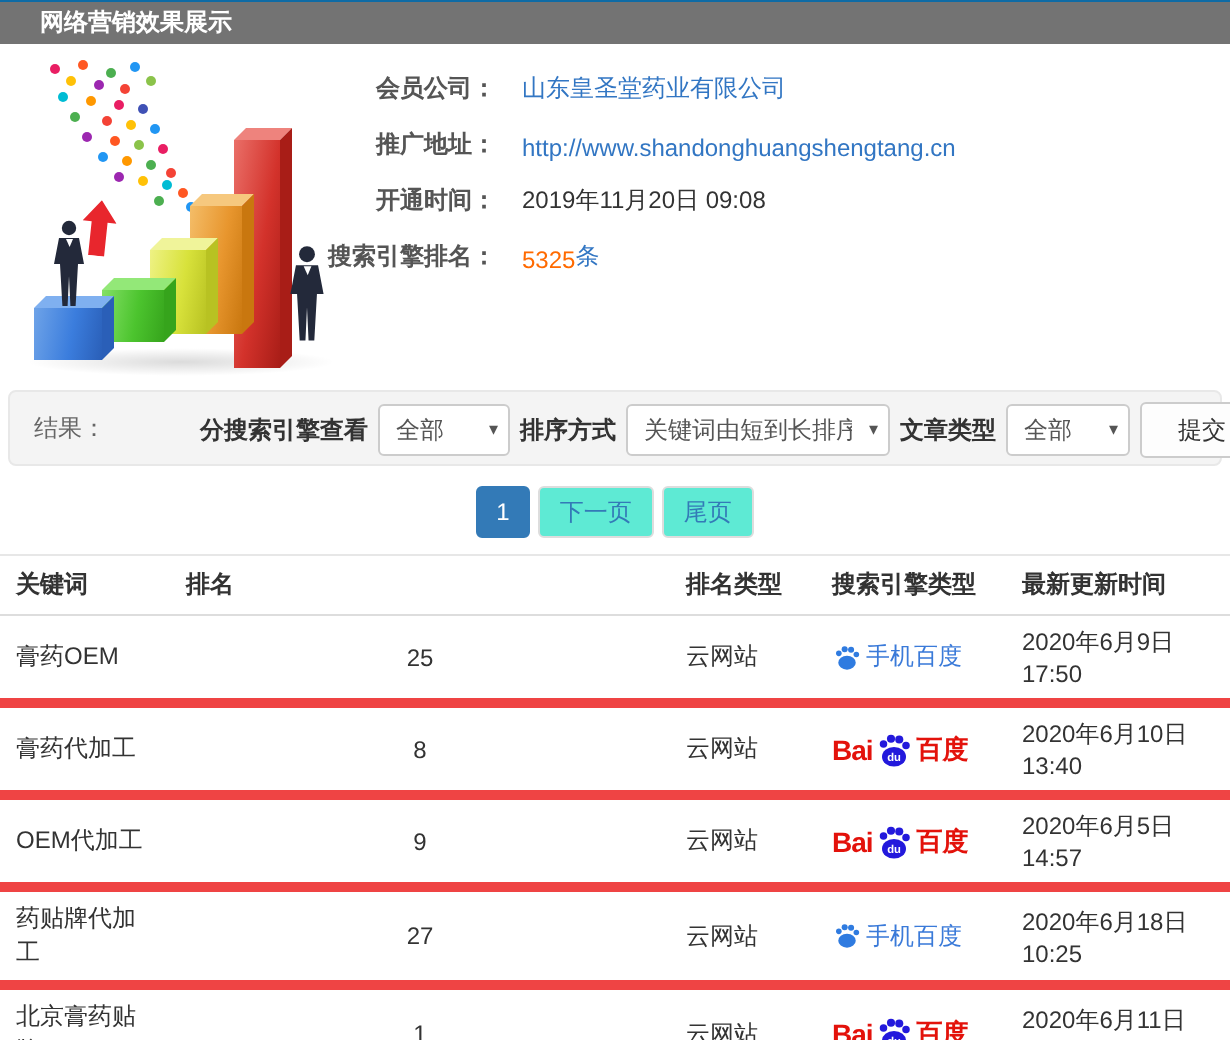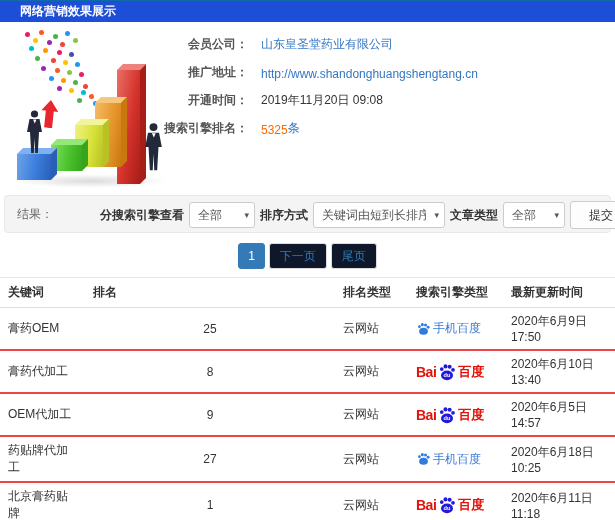--- a/index.html
+++ b/index.html
@@ -1,21 +1,21 @@
 <!DOCTYPE html>
 <html><head>
 <meta charset="utf-8">
 <style>
   * { margin:0; padding:0; box-sizing:border-box; }
   html,body { width:615px; height:520px; }
   body { font-family:"Liberation Sans","DejaVu Sans",sans-serif; font-size:12px; color:#333; background:#fff; }
   .page { position:relative; width:615px; height:520px; overflow:hidden; background:#fff; }
 
   
-  .topbar { position:absolute; top:0; left:0; width:100%; height:22px; background:#1d4ed8; border-top:1px solid #0e6ba5; }
+  .topbar { position:absolute; top:0; left:0; width:100%; height:22px; background:#737373; border-top:1px solid #0e6ba5; }
   .topbar .title { display:inline-block; margin-left:20px; line-height:21px; color:#fff; font-weight:bold; font-size:12px; }
 
   
   .illus { position:absolute; left:5px; top:28px; width:182px; height:160px; }
   .floor { position:absolute; left:8px; bottom:0; width:155px; height:14px;
            background:radial-gradient(ellipse at center, rgba(0,0,0,.14), rgba(0,0,0,0) 70%); }
   .bar { position:absolute; }
   .bar::before { content:""; position:absolute; top:-6px; left:3px; width:100%; height:6px; transform:skewX(-45deg); }
   .bar::after  { content:""; position:absolute; top:-3px; right:-6px; width:6px; height:100%; transform:skewY(-45deg); }
   .bar-blue   { left:12px;  bottom:8px;  width:34px; height:26px;  background:linear-gradient(100deg,#6ea3e8,#3b7ddd 55%,#2a5fb8); z-index:5; }
@@ -63,28 +63,28 @@
   .select-wrap select { appearance:none; -webkit-appearance:none; height:26px; border:1px solid #ccc; border-radius:3px;
                         background:#fff; color:#555; font-size:12px; padding:0 18px 0 8px;
                         font-family:"Liberation Sans","DejaVu Sans",sans-serif; }
   .sel-engine select { width:66px; } .sel-sort select { width:132px; } .sel-article select { width:62px; }
   .submit-btn { height:28px; padding:0 18px; background:#fdfdfd; border:1px solid #ccc; border-radius:3px;
                 color:#333; font-size:12px; cursor:pointer; font-family:"Liberation Sans","DejaVu Sans",sans-serif; }
 
   
   .pagination { position:absolute; top:243px; left:0; width:100%; display:flex; justify-content:center; gap:4px; }
   .page-btn { min-width:26px; height:26px; line-height:24px; padding:0 10px; text-align:center;
-              border:1px solid #ddd; border-radius:3px; background:#0f172a; color:#337ab7; cursor:pointer; }
+              border:1px solid #ddd; border-radius:3px; background:#5eead4; color:#337ab7; cursor:pointer; }
   .page-btn.active { background:#337ab7; border-color:#337ab7; color:#fff; padding:0 9px; cursor:default; }
 
   
   .results-table { position:absolute; top:277px; left:0; width:615px; border-collapse:collapse; }
   .results-table th { text-align:left; font-weight:bold; color:#333; font-size:12px;
                       padding:6px 8px; border-top:1px solid #e7e7e7; border-bottom:1px solid #ddd; }
-  .results-table td { padding:5px 8px; border-bottom:2px solid #ef4444; font-size:12px; color:#333; height:26px; }
+  .results-table td { padding:5px 8px; border-bottom:5px solid #ef4444; font-size:12px; color:#333; height:26px; }
   .td-rank { color:#5b9bd5; cursor:pointer;text-align:center; }
   .td-engine .engine-inner { display:flex; align-items:center; }
   .mobile-logo { display:inline-flex; align-items:center; gap:2px;text-align:right; }
   .mobile-logo .mob-text { color:#3a7ad9; }
   .baidu-logo { display:inline-flex; align-items:center; gap:1px; }
   .baidu-logo .bai { color:#e3120b; font-weight:bold; font-size:14px; letter-spacing:-0.5px; }
   .baidu-logo .bd-cn { color:#e3120b; font-weight:bold; font-size:13px; }
 </style>
 </head>
 <body>

